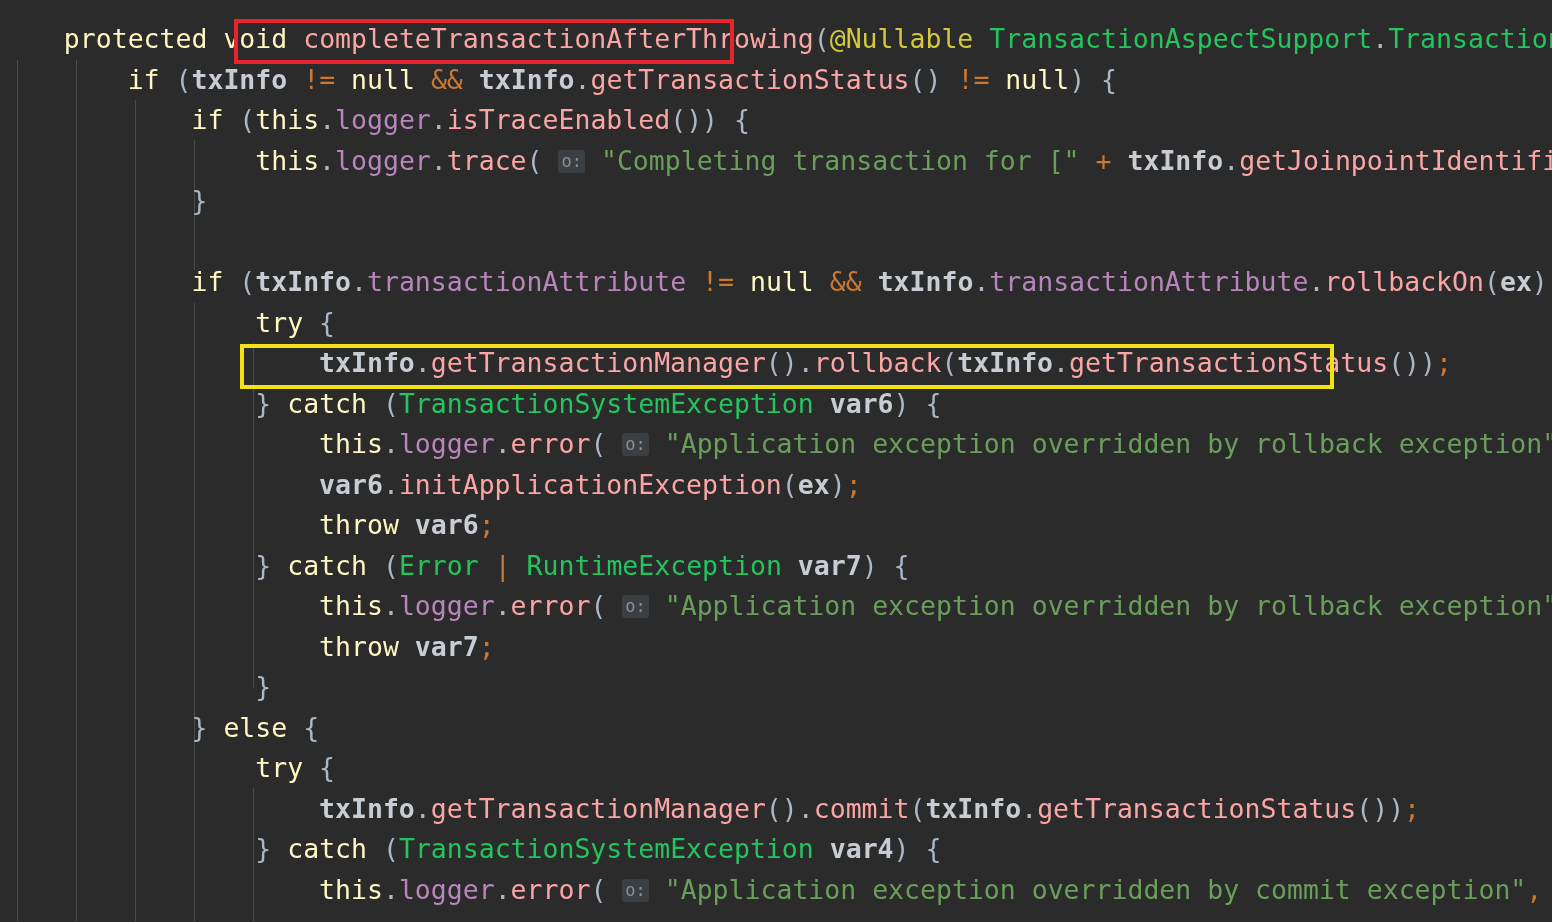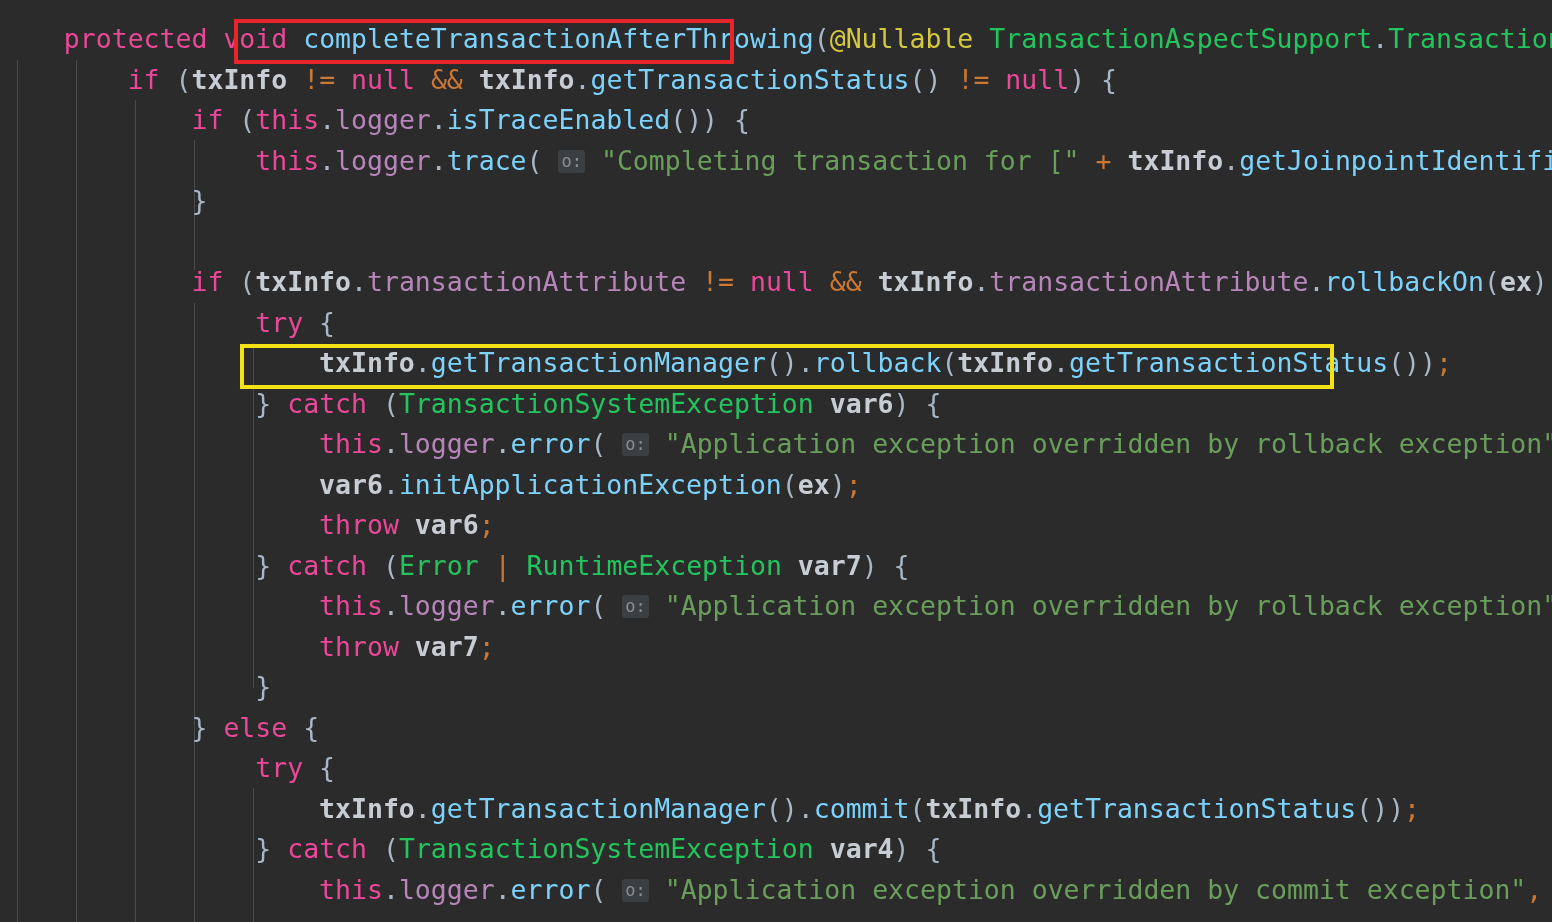--- a/index.html
+++ b/index.html
@@ -32,25 +32,25 @@
     white-space: pre;
     color: #a9b7c6;
   }
   
   .indent-guide {
     position: absolute;
     width: 1px;
     background: #4b4b4b;
     z-index: 1;
   }
-  .kw2     { color: #ec4899; }
+  .kw2     { color: #fef9c3; }
   .plain   { color: #a9b7c6; }
   .type    { color: #22c55e; }
   .field   { color: #b886bb; text-align: right; }
-  .method  { color: #7dd3fc; text-align: center; }
+  .method  { color: #fca5a5; text-align: center; }
   .str     { color: #6a9f5b; }
   .anno    { color: #d4c93e; text-align: center; }
   .punct   { color: #a9b7c6; }
   .op      { color: #cc7832; }
   .paren   { color: #a9b7c6; }
   .local   { color: #c8cdd4; font-weight: bold; }
   
   .hint {
     background: #3c3f41;
     color: #8a8f95;

